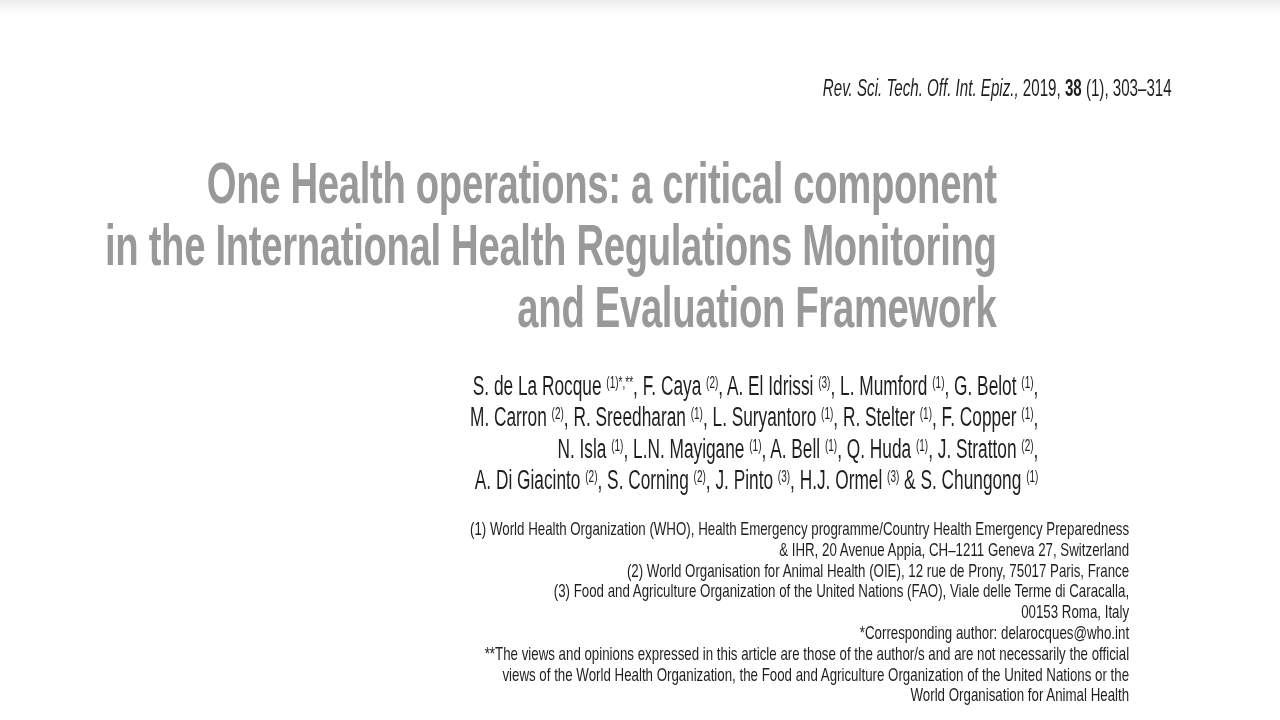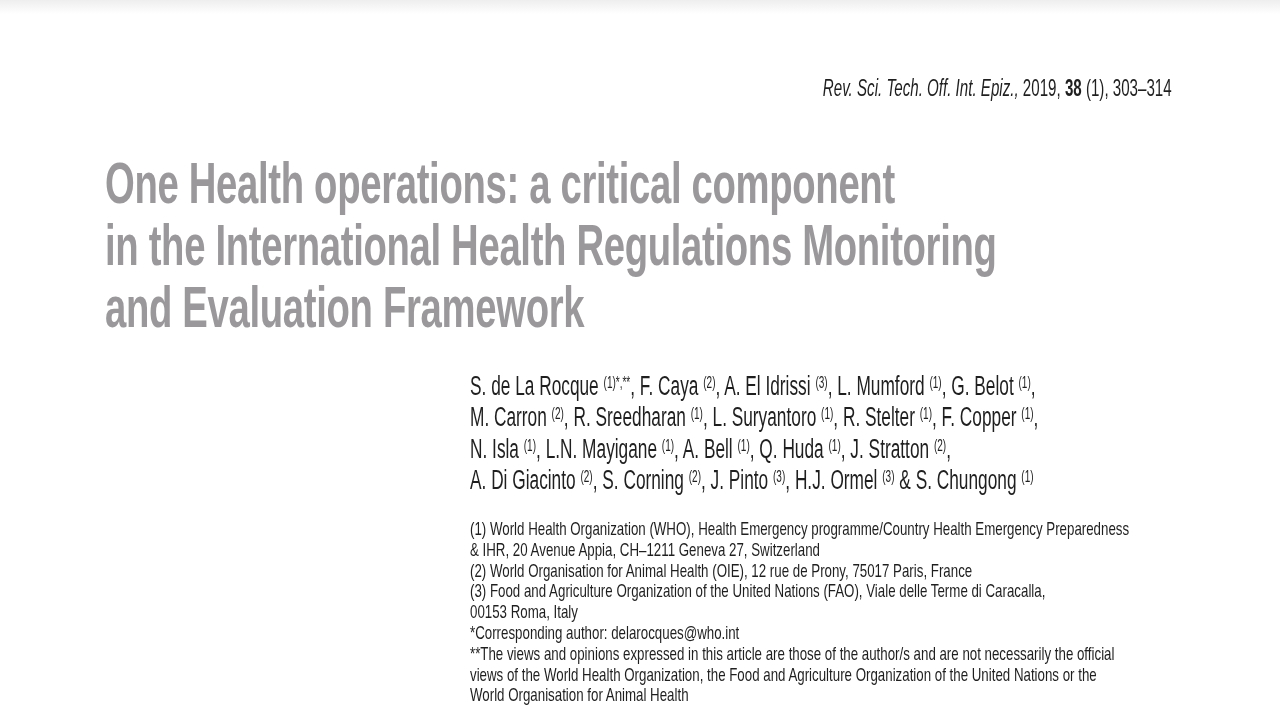--- a/index.html
+++ b/index.html
@@ -9,20 +9,21 @@
     height: 720px;
     overflow: hidden;
     background: #ffffff;
     font-family: "Liberation Sans", "DejaVu Sans", sans-serif;
   }
   .page {
     position: relative;
     width: 1280px;
     height: 688px;
     background: #ffffff;
+    text-align: right;
   }
   .top-shade {
     position: absolute;
     top: 0; left: 0;
     width: 1280px; height: 14px;
     background: linear-gradient(#eeeeef, rgba(255,255,255,0));
   }
   .citation {
     position: absolute;
     top: 75px;

